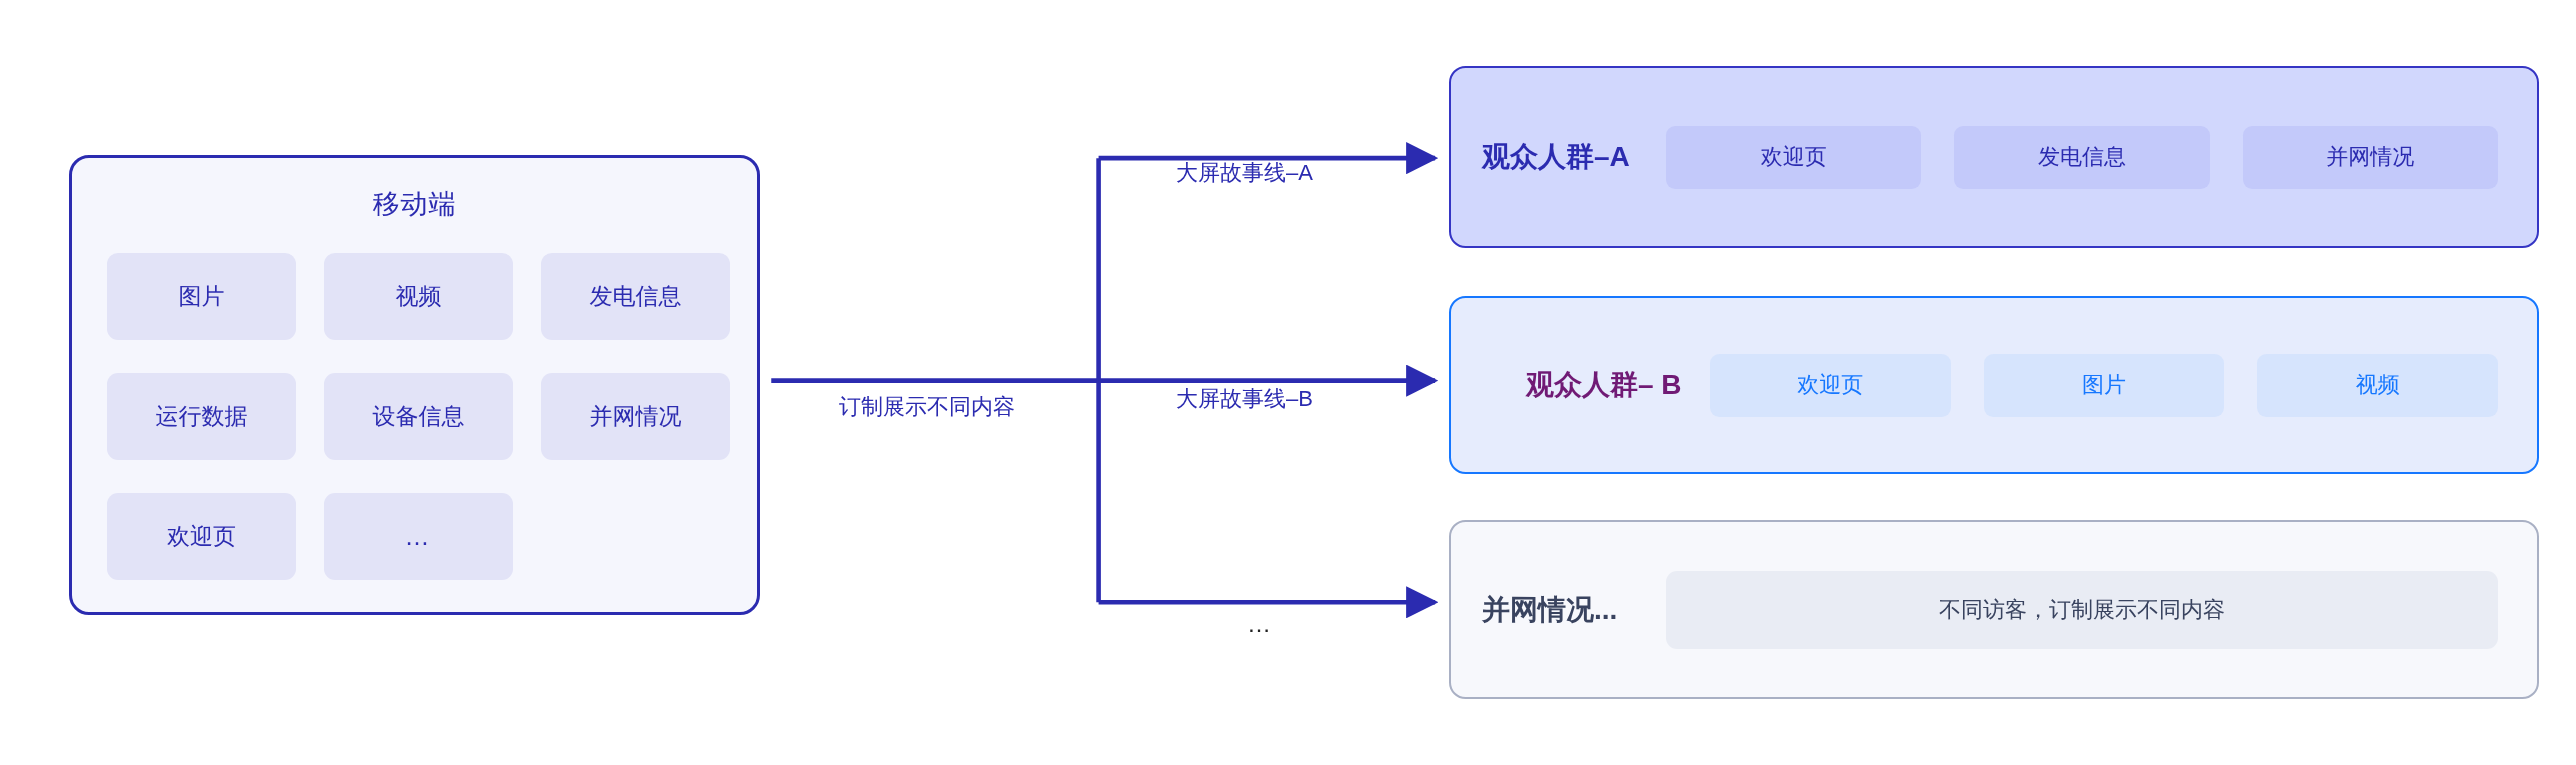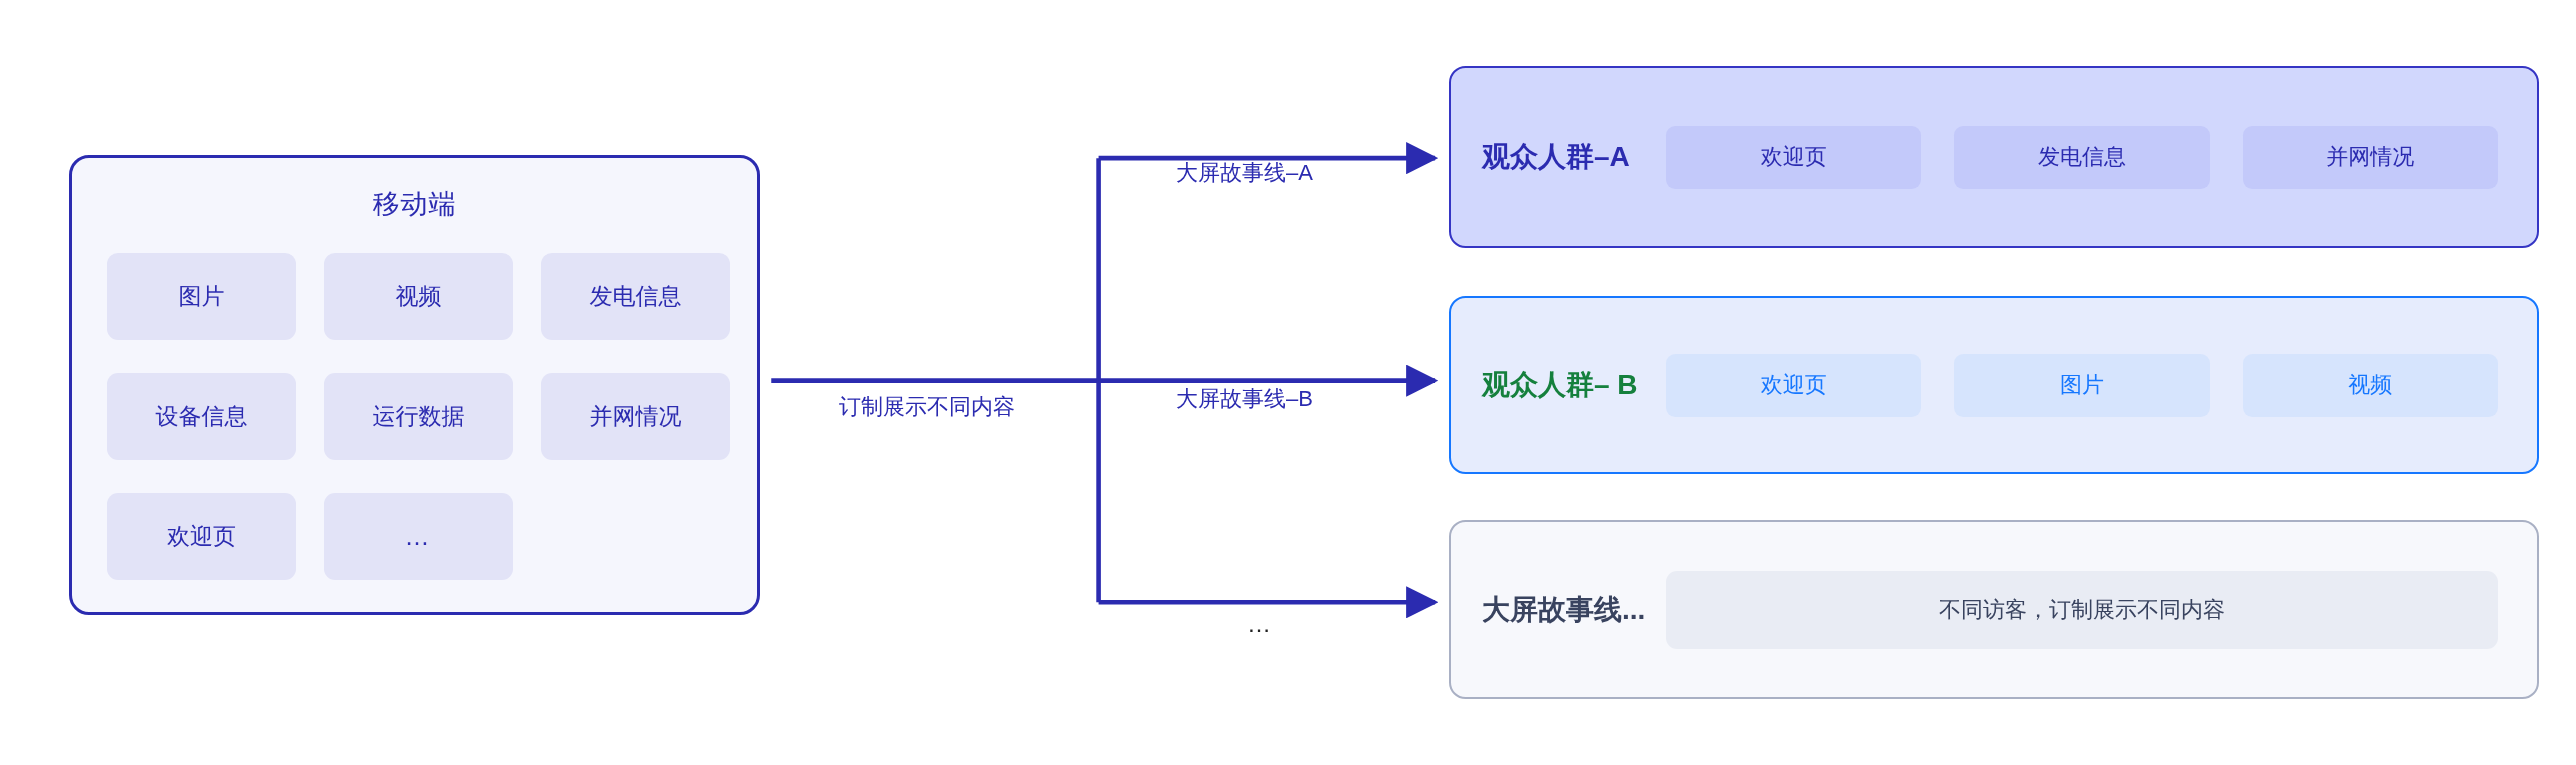--- a/index.html
+++ b/index.html
@@ -84,21 +84,21 @@
   #card-a .card-title{color:#2B2BB0;width:184px;}
   #card-a .card-pills{gap:33px;}
   #card-a .pill{background:#C3C9FA;color:#2B2BB0;flex:1 1 0;}
 
   
   #card-b{
     left:1449px;top:296px;width:1090px;height:178px;
     background:#E6ECFD;border:2.8px solid #1677FF;
     padding:0 39px 0 31px;
   }
-  #card-b .card-title{color:#15803d;width:184px;}
+  #card-b .card-title{color:#701a75;width:184px;margin-left:44px;}
   #card-b .card-pills{gap:33px;}
   #card-b .pill{background:#D6E4FD;color:#1677FF;flex:1 1 0;}
 
   
   #card-c{
     left:1449px;top:520px;width:1090px;height:179px;
     background:#F7F8FC;border:2.8px solid #A9B0C4;
     padding:0 39px 0 31px;
   }
   #card-c .card-title{color:#39435F;width:184px;}
@@ -112,22 +112,22 @@
 <body>
 
 <div id="canvas">
 
   <div class="panel">
     <div class="panel-title">移动端</div>
     <div class="tile-grid">
       <div class="tile">图片</div>
       <div class="tile">视频</div>
       <div class="tile">发电信息</div>
+      <div class="tile">运行数据</div>
       <div class="tile">设备信息</div>
-      <div class="tile">运行数据</div>
       <div class="tile">并网情况</div>
       <div class="tile">欢迎页</div>
       <div class="tile ellipsis">…</div>
     </div>
   </div>
 
   <svg id="wires" viewBox="0 0 2800 832" xmlns="http://www.w3.org/2000/svg">
     <defs>
       <marker id="arrow" viewBox="0 0 10 10" refX="9" refY="5" markerWidth="7" markerHeight="7" orient="auto-start-reverse">
         <path d="M 0 0 L 10 5 L 0 10 z" fill="#2B2BB0"></path>
@@ -162,20 +162,20 @@
   <div class="card" id="card-b">
     <div class="card-title">观众人群– B</div>
     <div class="card-pills">
       <div class="pill">欢迎页</div>
       <div class="pill">图片</div>
       <div class="pill">视频</div>
     </div>
   </div>
 
   <div class="card" id="card-c">
-    <div class="card-title">大屏故事线...</div>
+    <div class="card-title">并网情况...</div>
     <div class="card-pills">
       <div class="pill">不同访客，订制展示不同内容</div>
     </div>
   </div>
 
 </div>
 
 
 </body></html>

